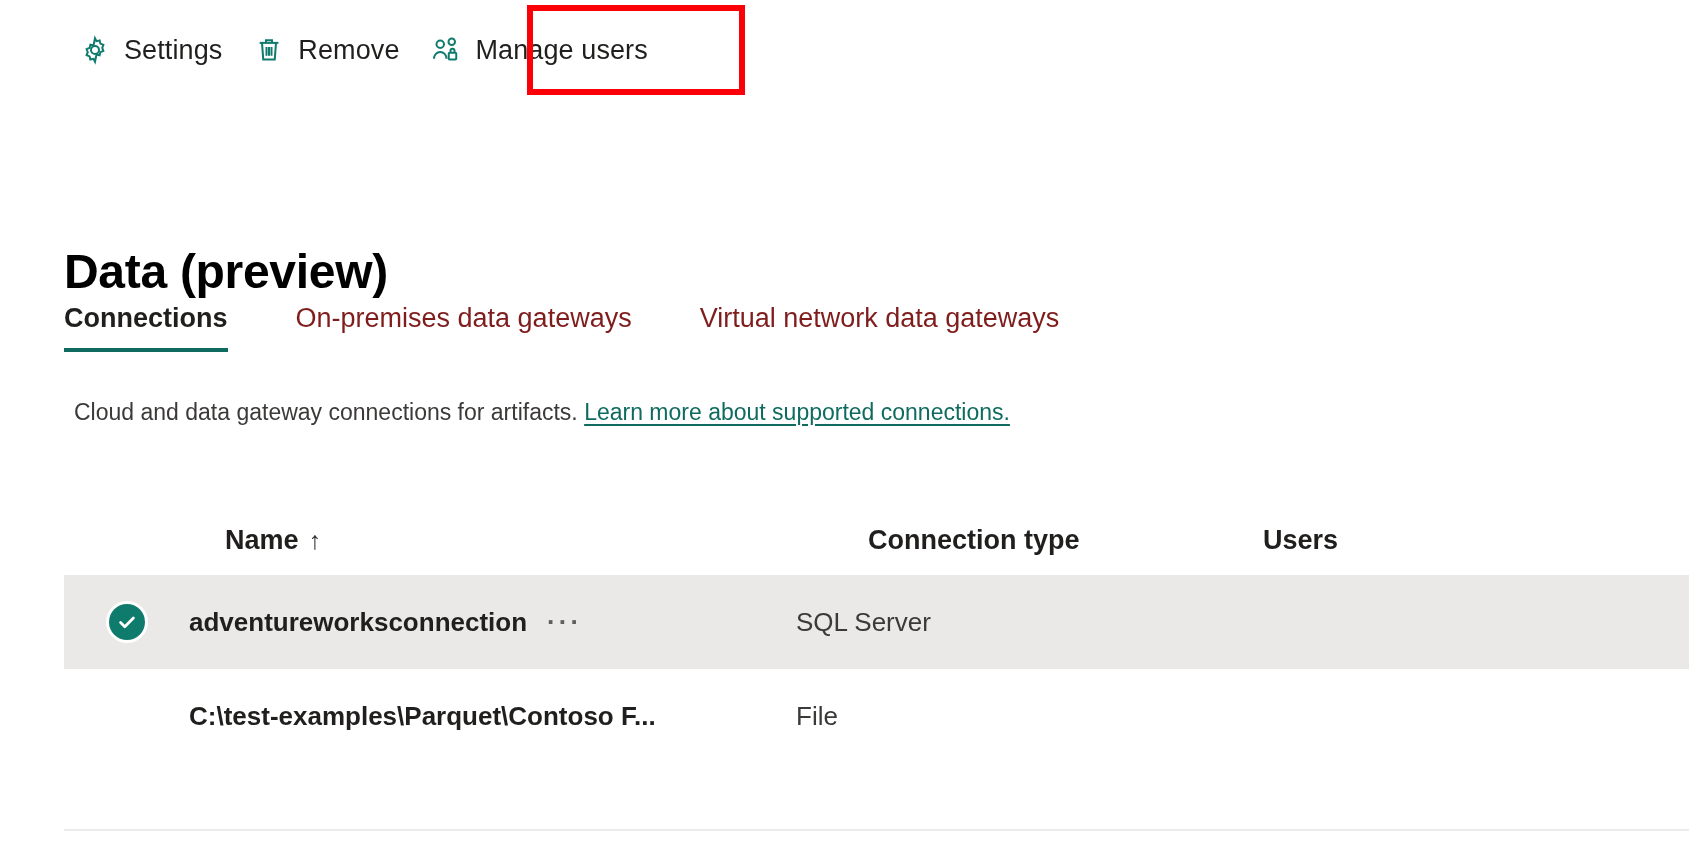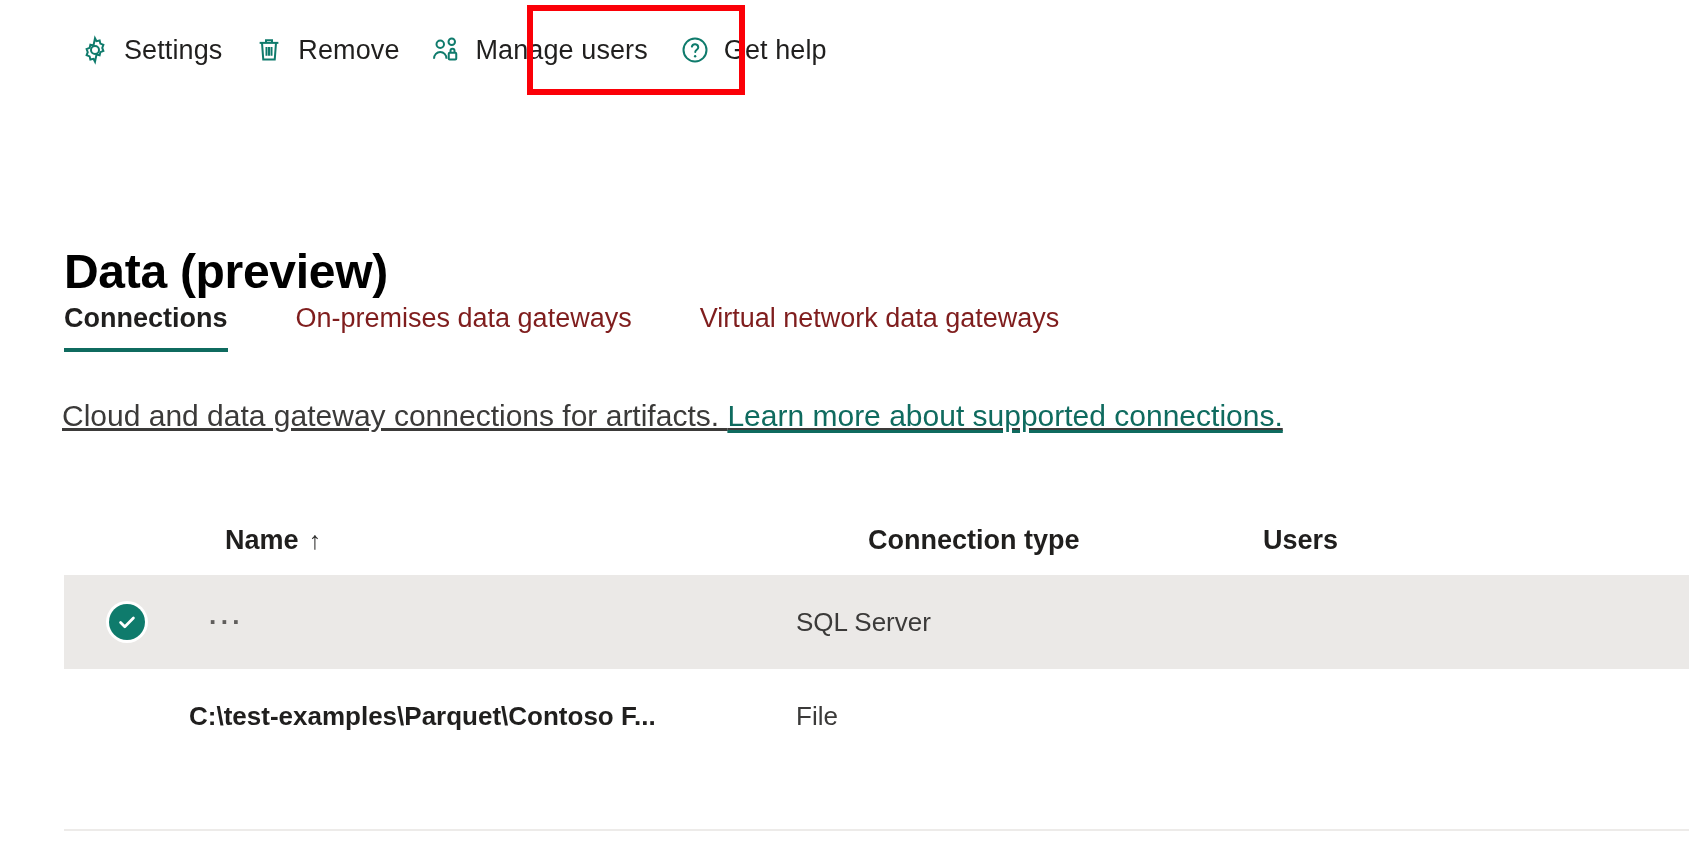--- a/index.html
+++ b/index.html
@@ -114,26 +114,25 @@
     left: 0;
     right: 0;
     bottom: 0;
     height: 4px;
     background: #0f6b5f;
   }
 
   
   .desc {
     position: absolute;
-    left: 62px;
+    left: 74px;
     top: 399px;
-    font-size: 30px;
+    font-size: 23px;
     color: #3b3a39;
     white-space: nowrap;
-    text-decoration: underline;
   }
 
   .desc a {
     color: #0f6b5f;
     text-decoration: underline;
     text-underline-offset: 4px;
   }
 
   
   .table {
@@ -260,30 +259,20 @@
           <circle cx="6.6" cy="7.4" r="3"></circle>
           <path d="M1.6 19c0-3.2 2.3-5.4 5-5.4s5 2.2 5 5.4"></path>
           <circle cx="15.8" cy="5.4" r="2.6"></circle>
           <rect x="13.4" y="14.2" width="6" height="5.4" rx="0.8"></rect>
           <path d="M14.8 14.2v-1.7a1.6 1.6 0 0 1 3.2 0v1.7"></path>
         </svg>
       </span>
       <span class="tb-label">Manage users</span>
     </div>
 
-    <div class="tb-item">
-      <span class="tb-icon">
-        <svg width="30" height="30" viewBox="0 0 24 24" fill="none" stroke="#0f7b6c" stroke-width="1.6">
-          <circle cx="12" cy="12" r="9.2"></circle>
-          <path d="M9.5 9.3a2.6 2.6 0 0 1 5.1.7c0 1.7-2.4 2-2.4 3.6" stroke-linecap="round"></path>
-          <circle cx="12.1" cy="17" r="0.95" fill="#0f7b6c" stroke="none"></circle>
-        </svg>
-      </span>
-      <span class="tb-label">Get help</span>
-    </div>
 
   </div>
 
   <div class="annot-box"></div>
 
   <div class="page-title">Data (preview)</div>
 
   <div class="tabs">
     <div class="tab active">
       <span>Connections</span>
@@ -313,20 +302,21 @@
 
     <div class="trow selected">
       <div class="col-check">
         <span class="check-circle">
           <svg width="22" height="22" viewBox="0 0 24 24" fill="none" stroke="#ffffff" stroke-width="3" stroke-linecap="round" stroke-linejoin="round">
             <path d="M5 12.5l4.6 4.6L19 7.6"></path>
           </svg>
         </span>
       </div>
       <div class="col-name td name">
+        <span>adventureworksconnection</span>
         <span class="row-ellipsis">···</span>
       </div>
       <div class="col-type td">SQL Server</div>
       <div class="col-users td"></div>
     </div>
 
     <div class="trow">
       <div class="col-check"></div>
       <div class="col-name td name plain">
         <span>C:\test-examples\Parquet\Contoso F...</span>

